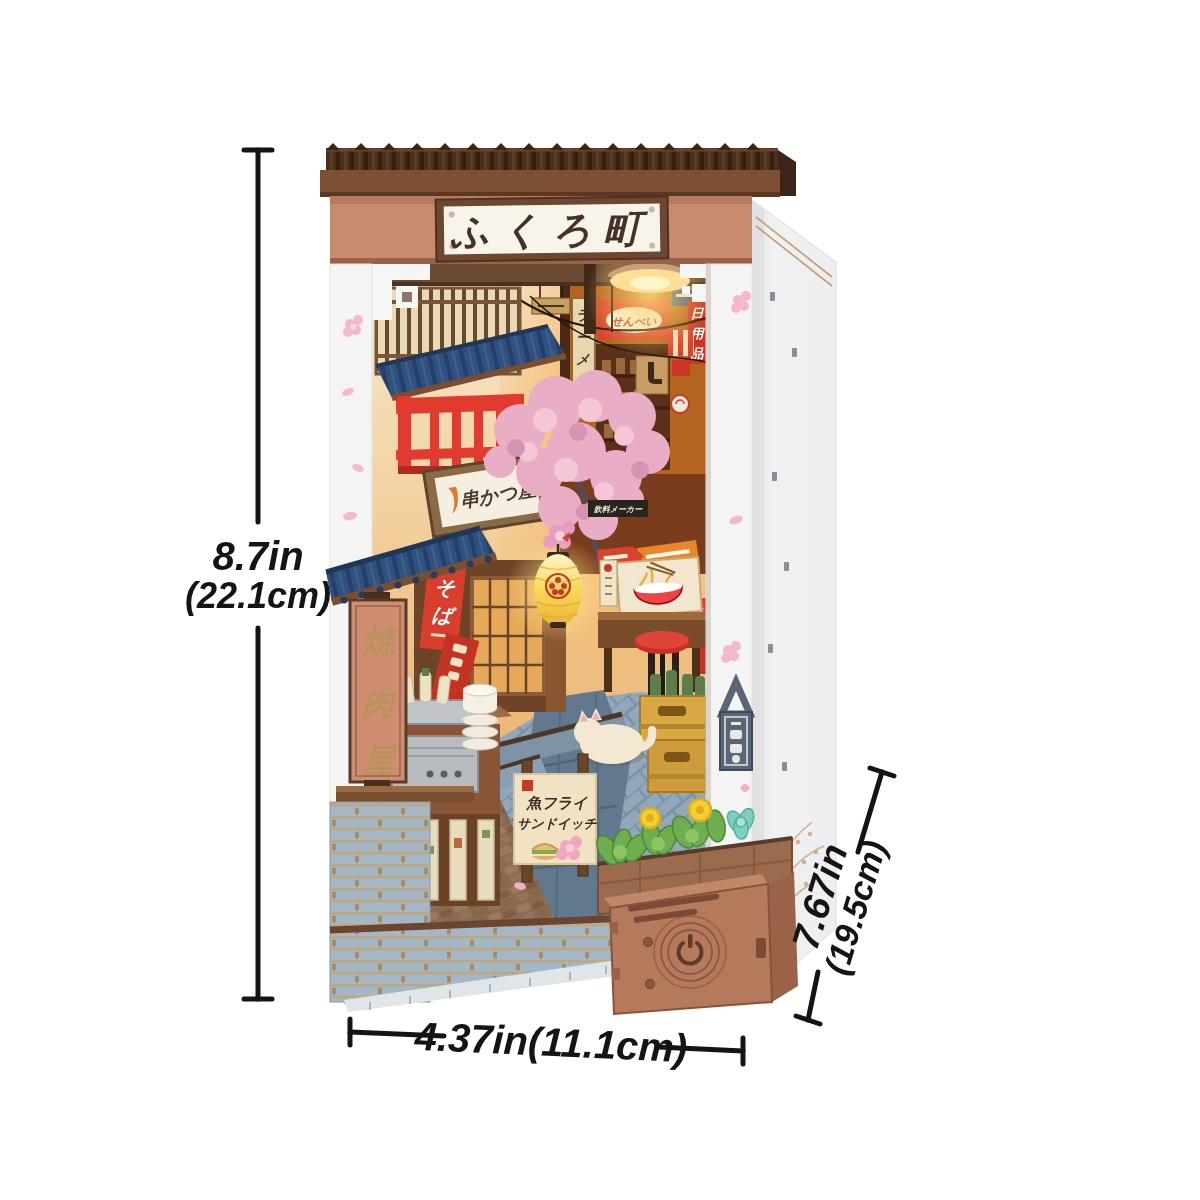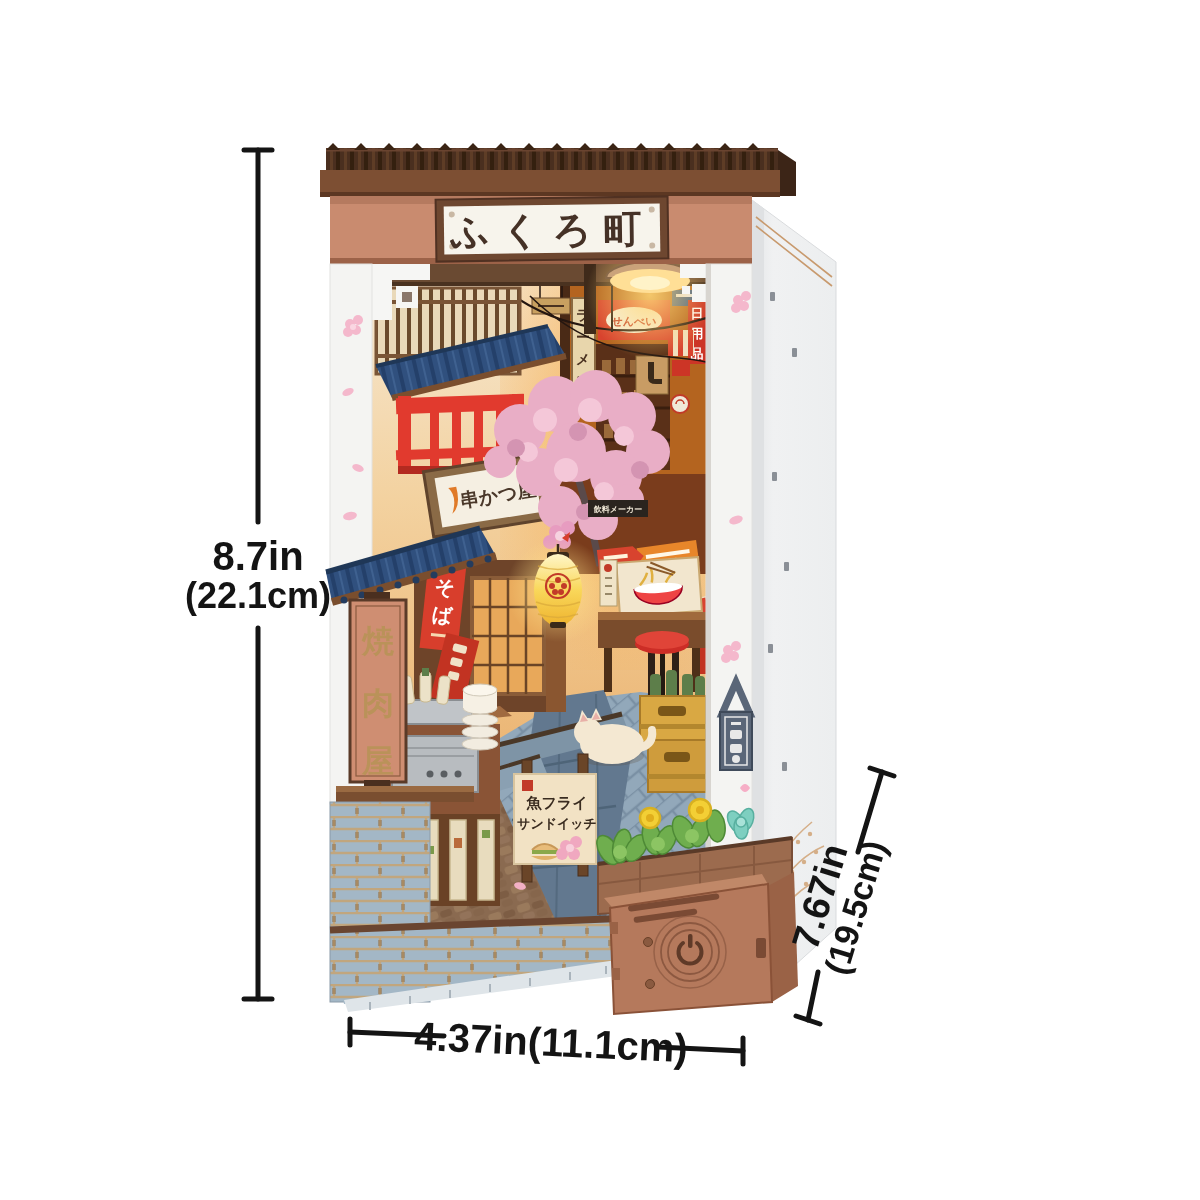--- a/index.html
+++ b/index.html
@@ -1,17 +1,17 @@
 <!DOCTYPE html>
 <html><head>
 <meta charset="utf-8">
 <style>
   html,body{margin:0;padding:0;background:#ffffff;}
   .stage{position:relative;width:1200px;height:1200px;background:#ffffff;overflow:hidden;
-         font-family:"Liberation Sans","DejaVu Sans",sans-serif;}
+         font-family:"Liberation Sans","DejaVu Sans",sans-serif;font-style:italic;}
   svg{display:block}
   text{font-family:"Liberation Sans","DejaVu Sans",sans-serif;}
   .dim{font-weight:700;fill:#141414;}
   .cjk{font-weight:600;}
 </style>
 </head>
 <body>
 
 <div class="stage">
 <svg width="1200" height="1200" viewBox="0 0 1200 1200">

